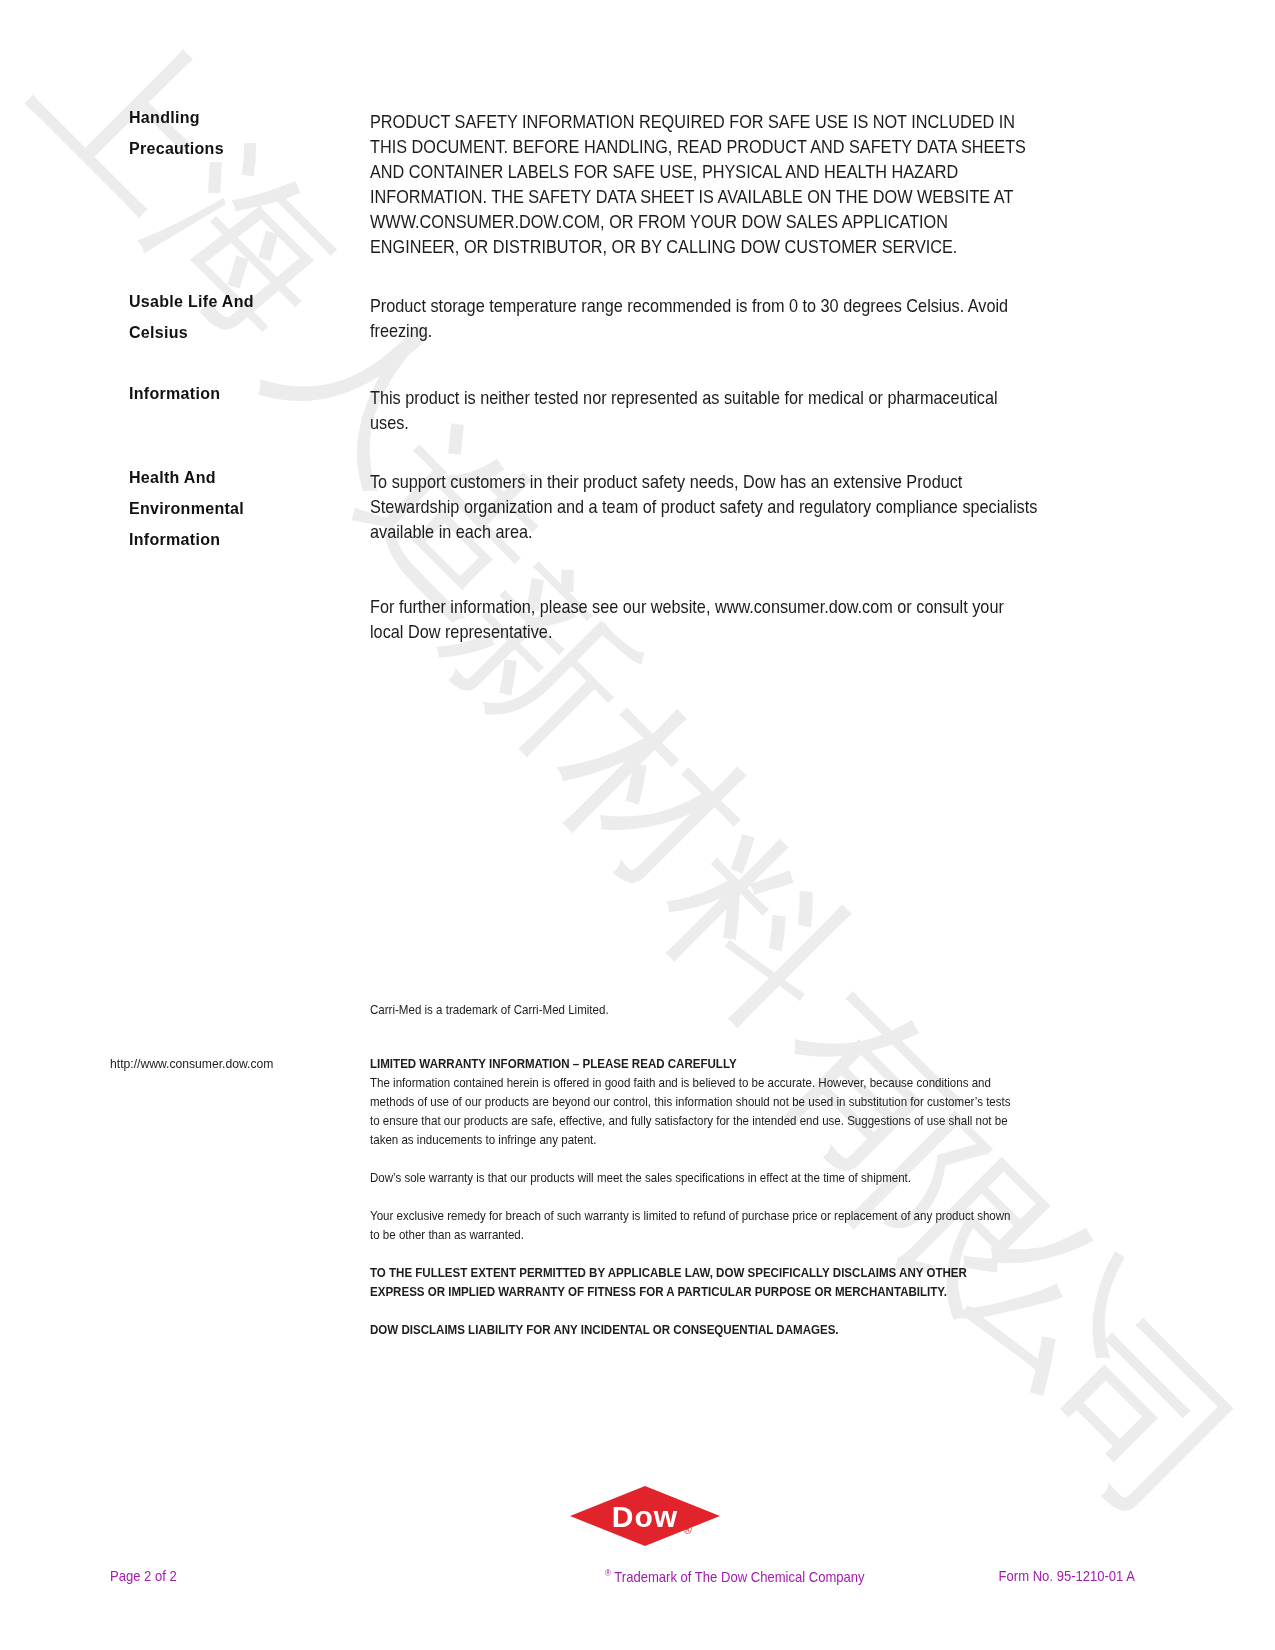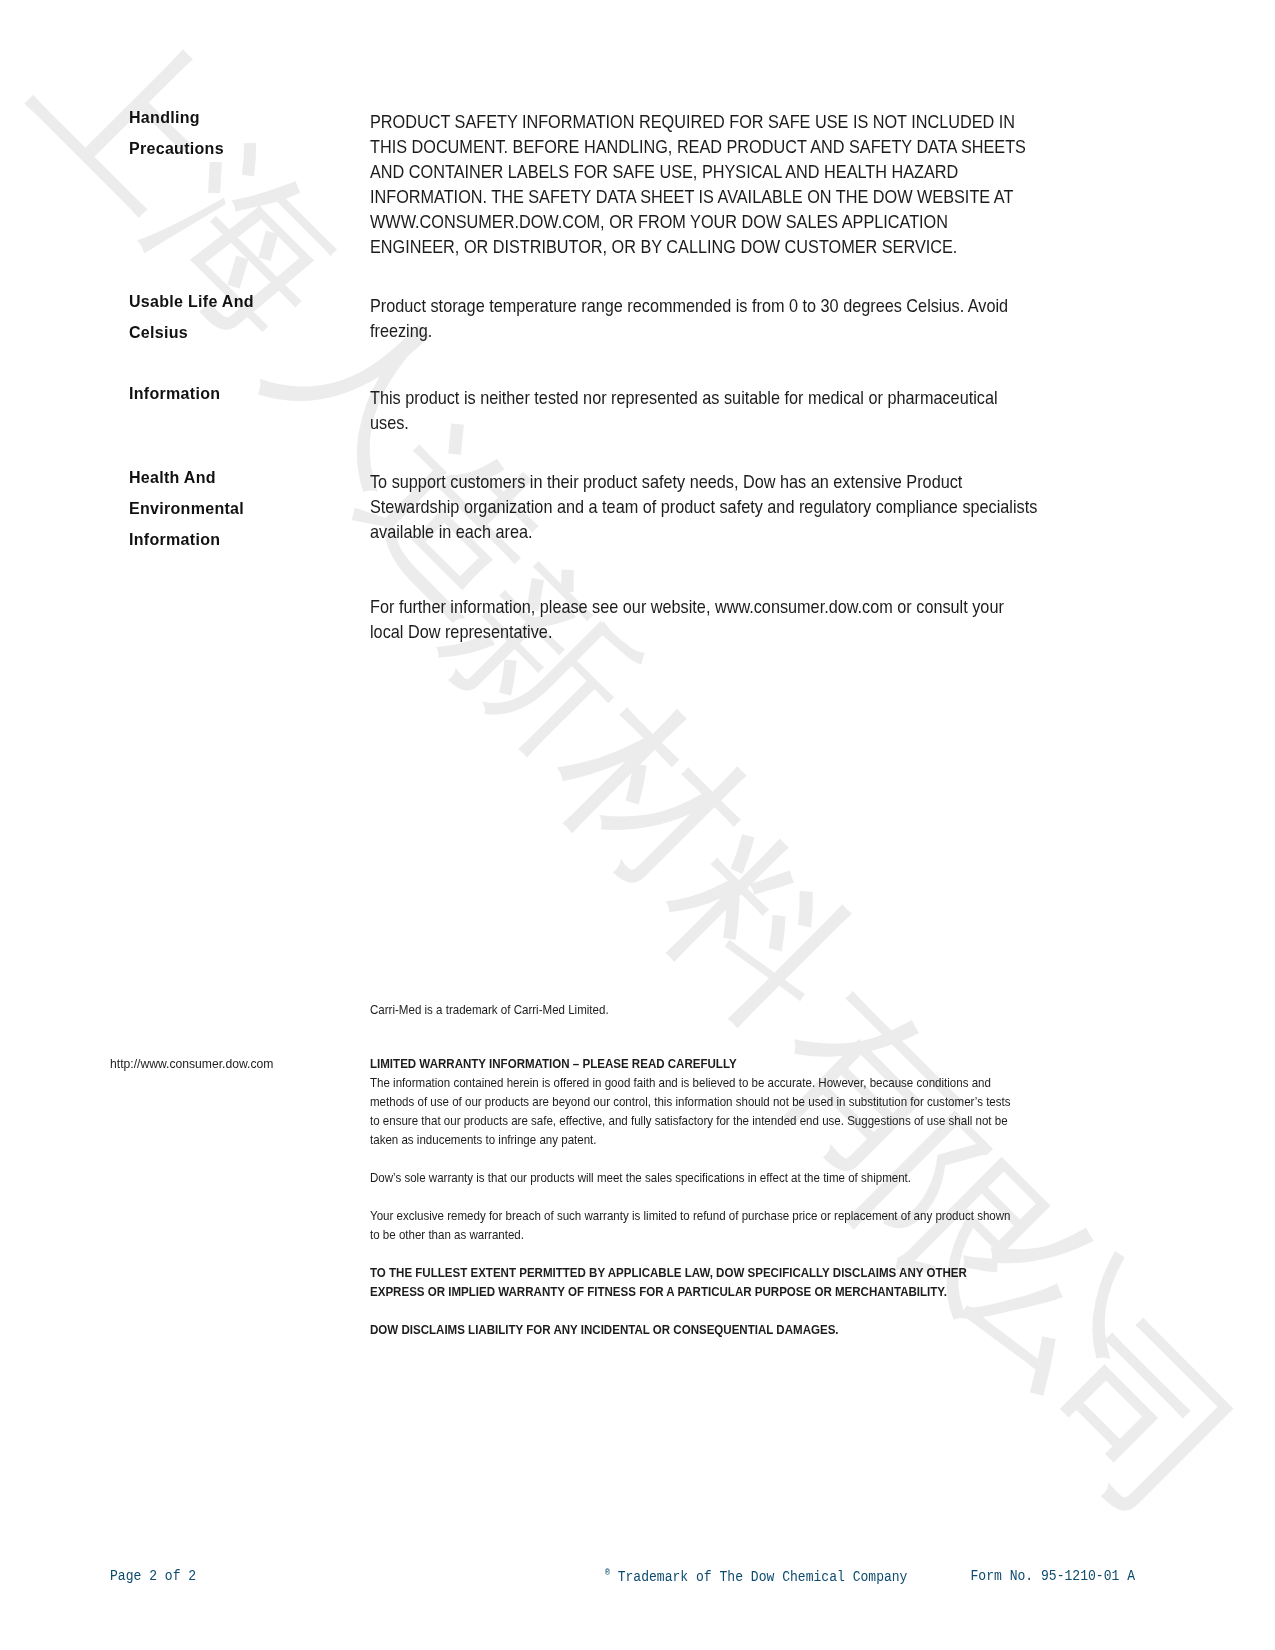--- a/index.html
+++ b/index.html
@@ -65,21 +65,21 @@
   .warranty p.bold{font-weight:700;}
   
   .logo{position:absolute;left:570px;top:1486px;width:150px;height:64px;}
   .logo svg{display:block;}
   .logo .reg{
     position:absolute;left:113px;top:38px;
     font-size:12px;color:#e1242b;line-height:1;
     font-weight:400;
   }
   
-  .footer{position:absolute;left:0;top:1568px;width:1100px;height:22px;font-size:14.5px;color:#0c4a6e;font-family:Liberation Mono, monospace;}
+  .footer{position:absolute;left:0;top:1568px;width:1100px;height:22px;font-size:14.5px;color:#a21caf;}
   .footer .pg{position:absolute;left:110px;top:0;transform:scaleX(.9);transform-origin:0 0;}
   .footer .tm{position:absolute;left:605px;top:0;transform:scaleX(.9);transform-origin:0 0;}
   .footer .tm sup{font-size:9px;vertical-align:6px;}
   .footer .form{position:absolute;left:835px;top:0;width:300px;text-align:right;transform:scaleX(.9);transform-origin:100% 0;}
 </style>
 </head>
 <body>
 
 <div class="page">
 
@@ -153,20 +153,27 @@
 to ensure that our products are safe, effective, and fully satisfactory for the intended end use. Suggestions of use shall not be
 taken as inducements to infringe any patent.</p>
       <p>Dow’s sole warranty is that our products will meet the sales specifications in effect at the time of shipment.</p>
       <p>Your exclusive remedy for breach of such warranty is limited to refund of purchase price or replacement of any product shown
 to be other than as warranted.</p>
       <p class="bold">TO THE FULLEST EXTENT PERMITTED BY APPLICABLE LAW, DOW SPECIFICALLY DISCLAIMS ANY OTHER
 EXPRESS OR IMPLIED WARRANTY OF FITNESS FOR A PARTICULAR PURPOSE OR MERCHANTABILITY.</p>
       <p class="bold">DOW DISCLAIMS LIABILITY FOR ANY INCIDENTAL OR CONSEQUENTIAL DAMAGES.</p>
     </div>
 
+    <div class="logo">
+      <svg width="150" height="60" viewBox="0 0 150 60">
+        <polygon points="75,0 150,30 75,60 0,30" fill="#e1242b"></polygon>
+        <text x="75" y="41" text-anchor="middle" font-family="Liberation Sans, sans-serif" font-size="30" font-weight="700" fill="#ffffff" letter-spacing="1">Dow</text>
+      </svg>
+      <span class="reg">®</span>
+    </div>
 
     <div class="footer">
       <span class="pg">Page 2 of 2</span>
       <span class="tm"><sup>®</sup><span> Trademark of The Dow Chemical Company</span></span>
       <span class="form">Form No. 95-1210-01 A</span>
     </div>
 
   </div>
 </div>
 

